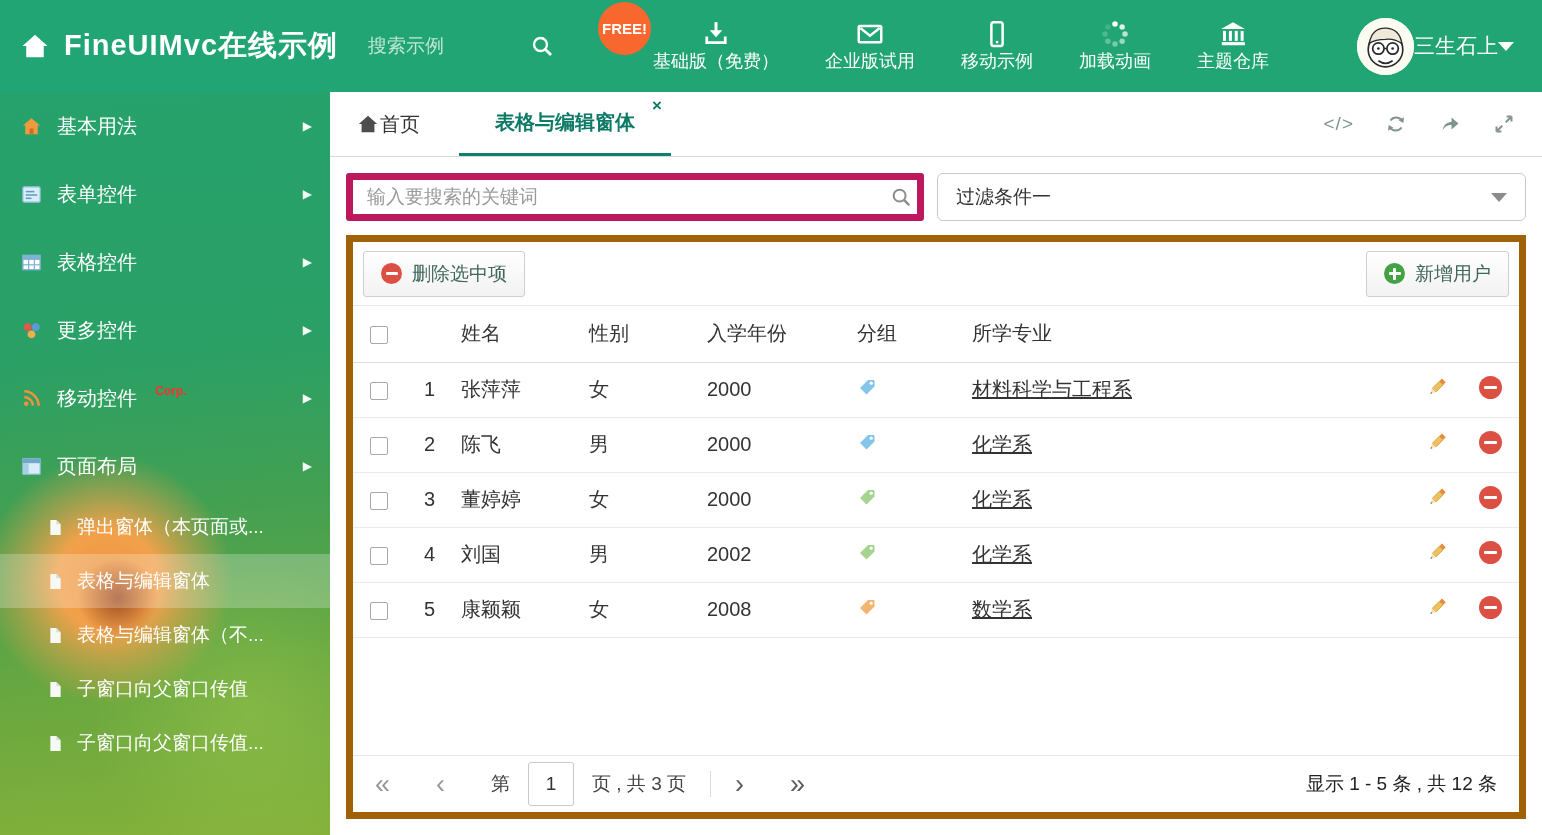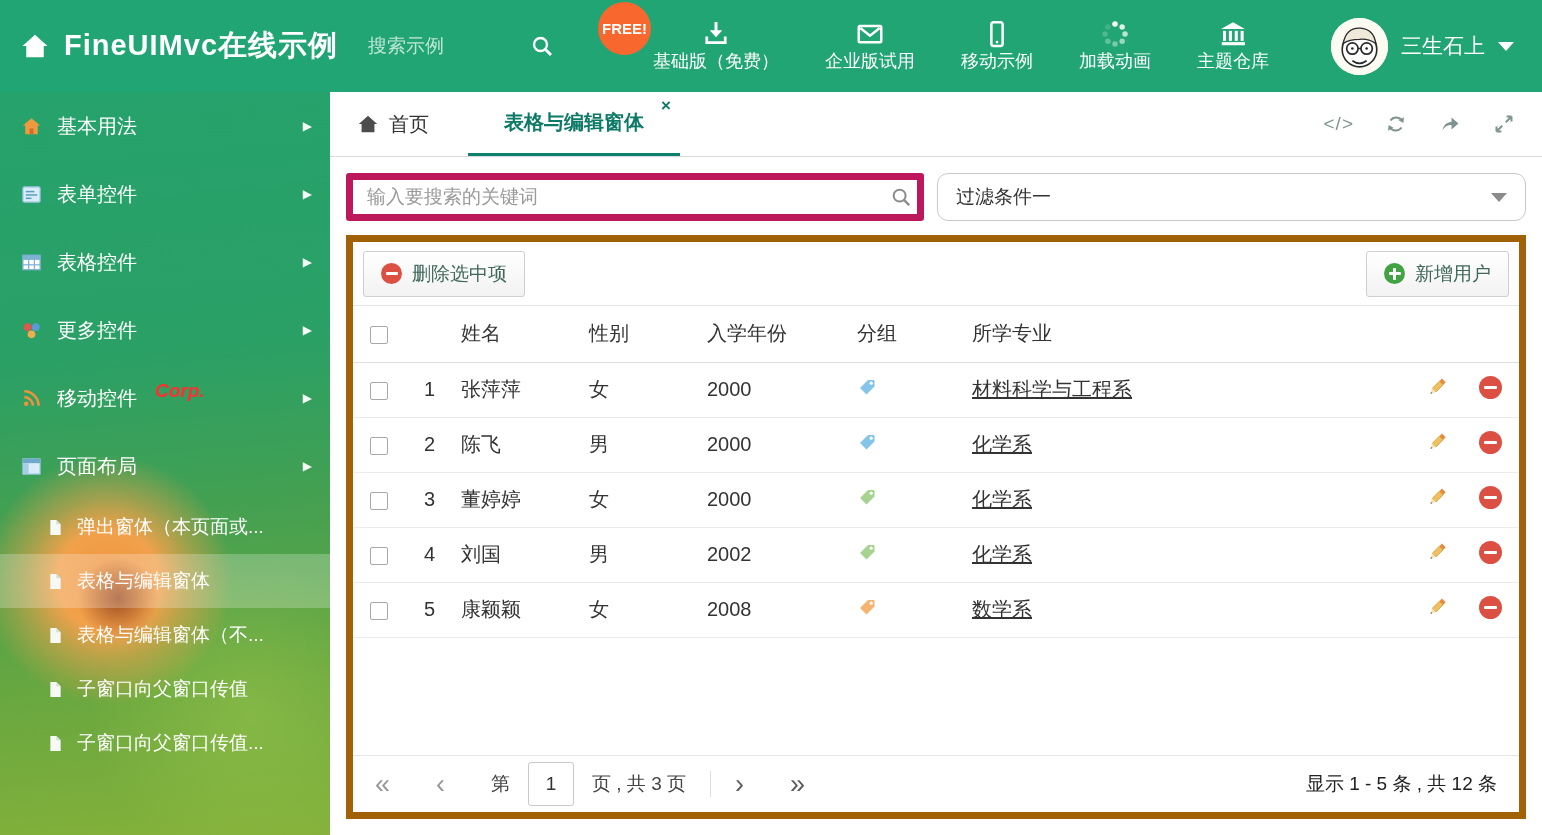--- a/index.html
+++ b/index.html
@@ -13,59 +13,59 @@
   .logo-title { font-size:29px; font-weight:bold; letter-spacing:1px; }
   .hsearch { margin-left:30px; position:relative; width:200px; display:flex; align-items:center; }
   .hsearch input { background:transparent; border:none; outline:none; color:#eafff5; font-size:19px; width:162px; }
   .hsearch input::placeholder { color:rgba(255,255,255,0.72); }
   .hnav { display:flex; align-items:center; margin-left:62px; height:100%; }
   .hnav-item { display:flex; flex-direction:column; align-items:center; justify-content:center; gap:0;
     padding:0 23px; height:100%; cursor:pointer; position:relative; font-size:18px; white-space:nowrap; }
   .free-badge { position:absolute; top:2px; left:-32px; width:53px; height:53px; border-radius:50%;
     background:#f7672e; display:flex; align-items:center; justify-content:center;
     font-size:15px; font-weight:bold; z-index:2; }
-  .user { margin-left:auto; display:flex; align-items:center; gap:13px; padding-right:28px; cursor:pointer;font-family:Liberation Mono, monospace; }
+  .user { margin-left:auto; display:flex; align-items:center; padding-right:28px; cursor:pointer;font-family:Liberation Mono, monospace; }
   .avatar { width:57px; height:57px; border-radius:50%; background:#fcfcf4; overflow:hidden; flex:0 0 57px; }
   .user-name { font-size:21px; }
   .tri-down-white { width:0; height:0; border-left:8px solid transparent; border-right:8px solid transparent; border-top:9px solid #fff; }
 
   
   .body { flex:1; display:flex; min-height:0; }
   .sidebar { flex:0 0 330px; color:#fff; overflow:hidden;
     background:
       radial-gradient(circle 40px at 118px 506px, rgba(140,60,25,0.8), rgba(140,60,25,0) 100%),
       radial-gradient(circle 125px at 108px 488px, #ee9340 0%, #f2a14b 40%, rgba(242,161,75,0.55) 65%, rgba(242,161,75,0) 100%),
       radial-gradient(circle 160px at 250px 620px, rgba(150,195,75,0.55), rgba(150,195,75,0) 100%),
       linear-gradient(175deg, #26a26c 0%, #2aa066 35%, #42a052 55%, #68a740 78%, #85b13a 100%);
   }
   .side-item { height:68px; display:flex; align-items:center; gap:14px; padding:0 18px 0 20px;
     font-size:20px; cursor:pointer; }
   .side-item .arrow, .side-sub .arrow { margin-left:auto; font-size:12px; opacity:.95; }
-  .corp-badge { color:#ff2f2f; font-size:19px; font-weight:bold; margin:-14px 0 0 4px;font-style:italic; }
+  .corp-badge { color:#ff2f2f; font-size:12px; font-weight:bold; margin:-14px 0 0 4px; }
   .side-sub { height:54px; display:flex; align-items:center; gap:12px; padding-left:46px; font-size:19px; cursor:pointer; white-space:nowrap; }
   .side-sub.active { background:rgba(255,255,255,0.24); }
 
   
   .main { flex:1; display:flex; flex-direction:column; background:#fff; min-width:0; }
   .tabbar { flex:0 0 65px; border-bottom:1px solid #d9d9d9; display:flex; align-items:stretch; }
-  .tab { display:flex; align-items:center; gap:10px; padding:0 27px; font-size:20px; color:#333; cursor:pointer; position:relative; }
+  .tab { display:flex; align-items:center; gap:1px; padding:0 27px; font-size:20px; color:#333; cursor:pointer; position:relative; }
   .tab.active { color:#0c7a66; font-weight:bold; padding:0 36px; margin-left:12px; border-bottom:3px solid #0f8070; }
   .tab-close { position:absolute; top:4px; right:9px; font-size:17px; font-weight:bold; color:#0c7a66; cursor:pointer; }
   .tab-tools { margin-left:auto; display:flex; align-items:center; gap:30px; padding-right:26px; color:#7f9390; }
   .tab-tools .code-txt { font-size:19px; letter-spacing:1px; cursor:pointer; }
   .tab-tools svg { cursor:pointer; }
 
   .content { flex:1; padding:16px; display:flex; flex-direction:column; min-height:0; }
   .filter-row { display:flex; gap:13px; flex:0 0 48px; }
   .search-box { width:578px; position:relative; }
   .search-box input { width:100%; height:48px; border:7px solid #be185d; border-radius:3px;
     padding:0 44px 0 14px; font-size:19px; color:#333; outline:none; }
   .search-box input::placeholder { color:#9a9a9a; }
   .search-box .mag { position:absolute; right:12px; top:13px; }
-  .filter-select { flex:1; height:48px; border:1px solid #c9c9c9; border-radius:11px; display:flex;
+  .filter-select { flex:1; height:48px; border:1px solid #c9c9c9; border-radius:6px; display:flex;
     align-items:center; padding:0 18px; font-size:19px; color:#333; cursor:pointer; }
   .tri-down-gray { margin-left:auto; width:0; height:0; border-left:8px solid transparent; border-right:8px solid transparent; border-top:9px solid #8b8b8b; }
 
   .panel { margin-top:14px; border:7px solid #a16207; flex:1; display:flex; flex-direction:column; min-height:0; }
   .toolbar { flex:0 0 64px; display:flex; align-items:center; padding:0 10px; border-bottom:1px solid #e6e6e6; }
   .btn { height:46px; display:inline-flex; align-items:center; gap:10px; padding:0 17px;
     border:1px solid #cfcfcf; border-radius:3px; background:linear-gradient(#ffffff,#f2f2f2);
     font-size:19px; color:#41685a; cursor:pointer; }
   .btn-add { margin-left:auto; }
 

